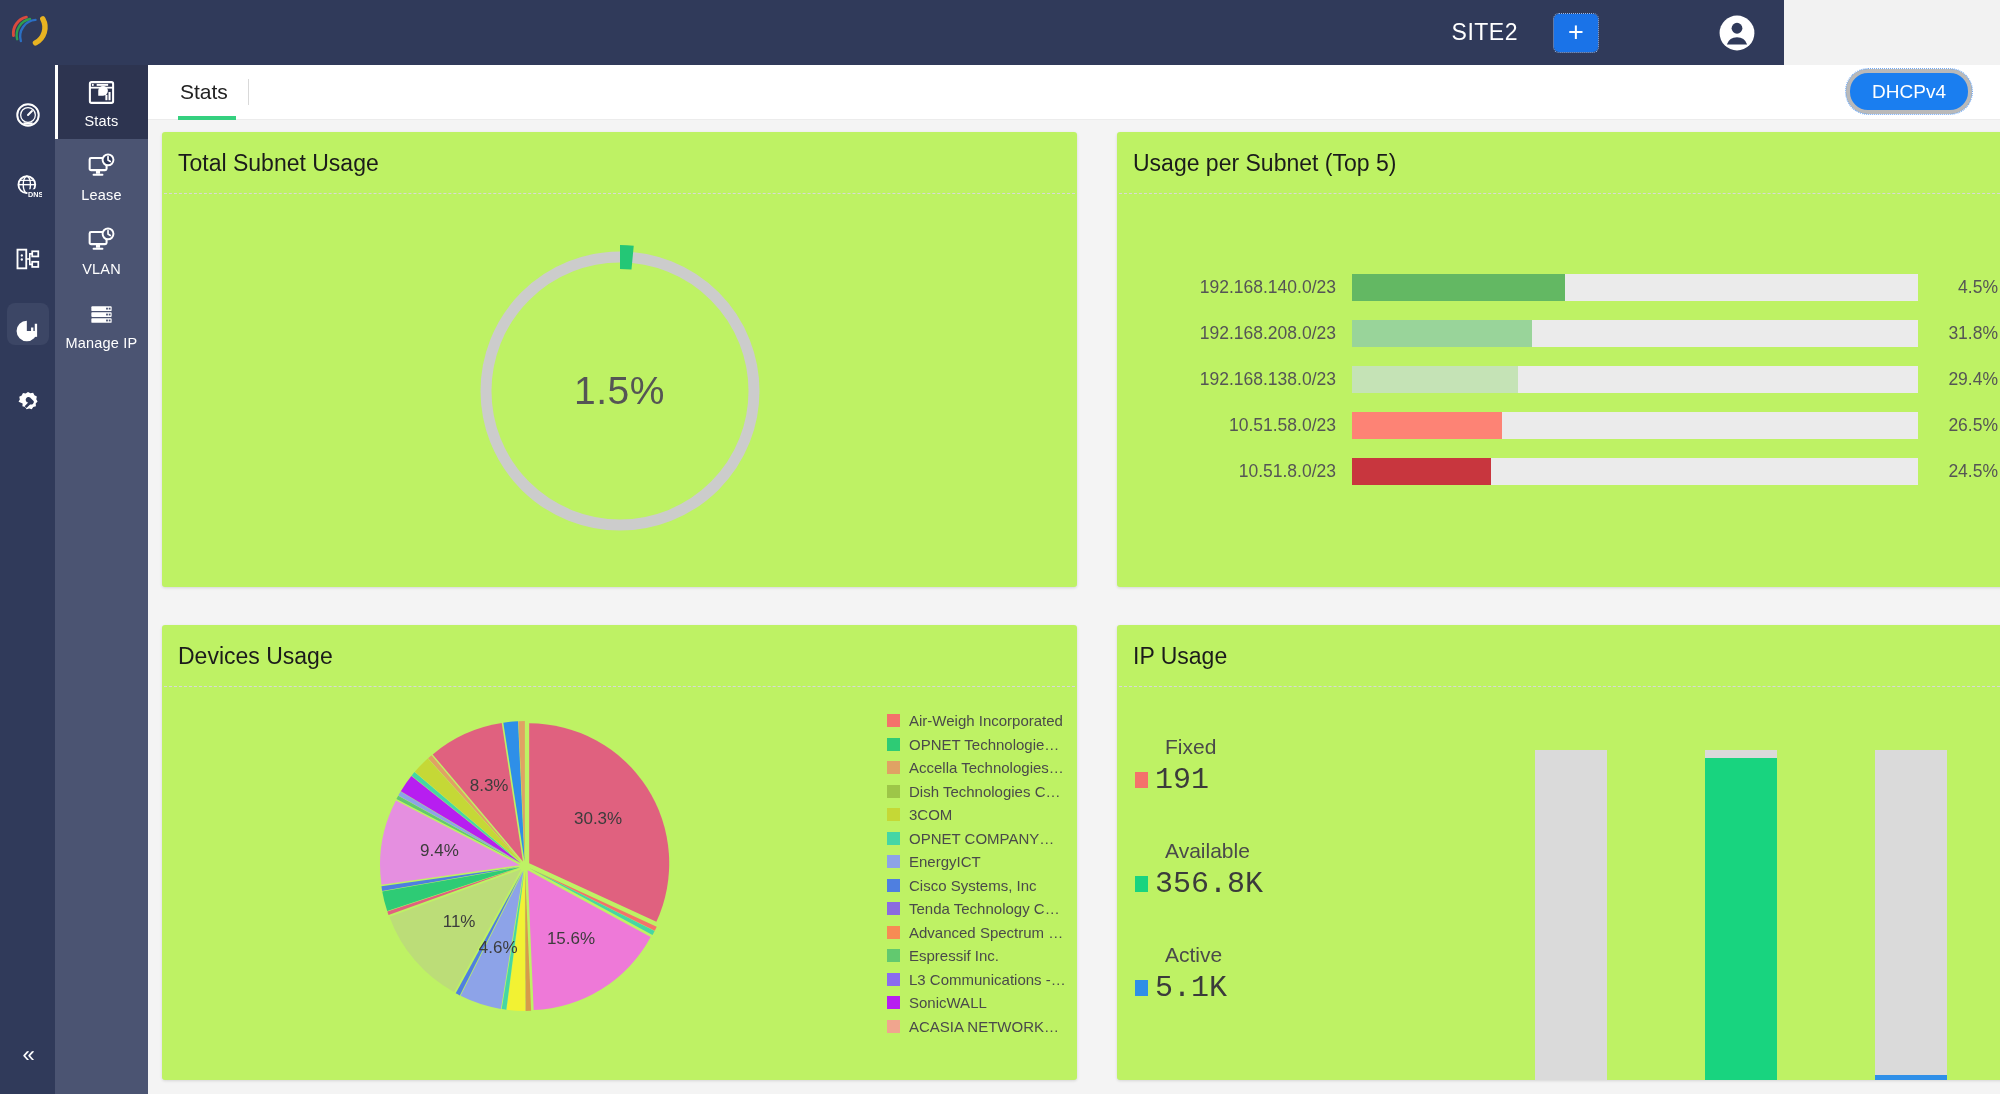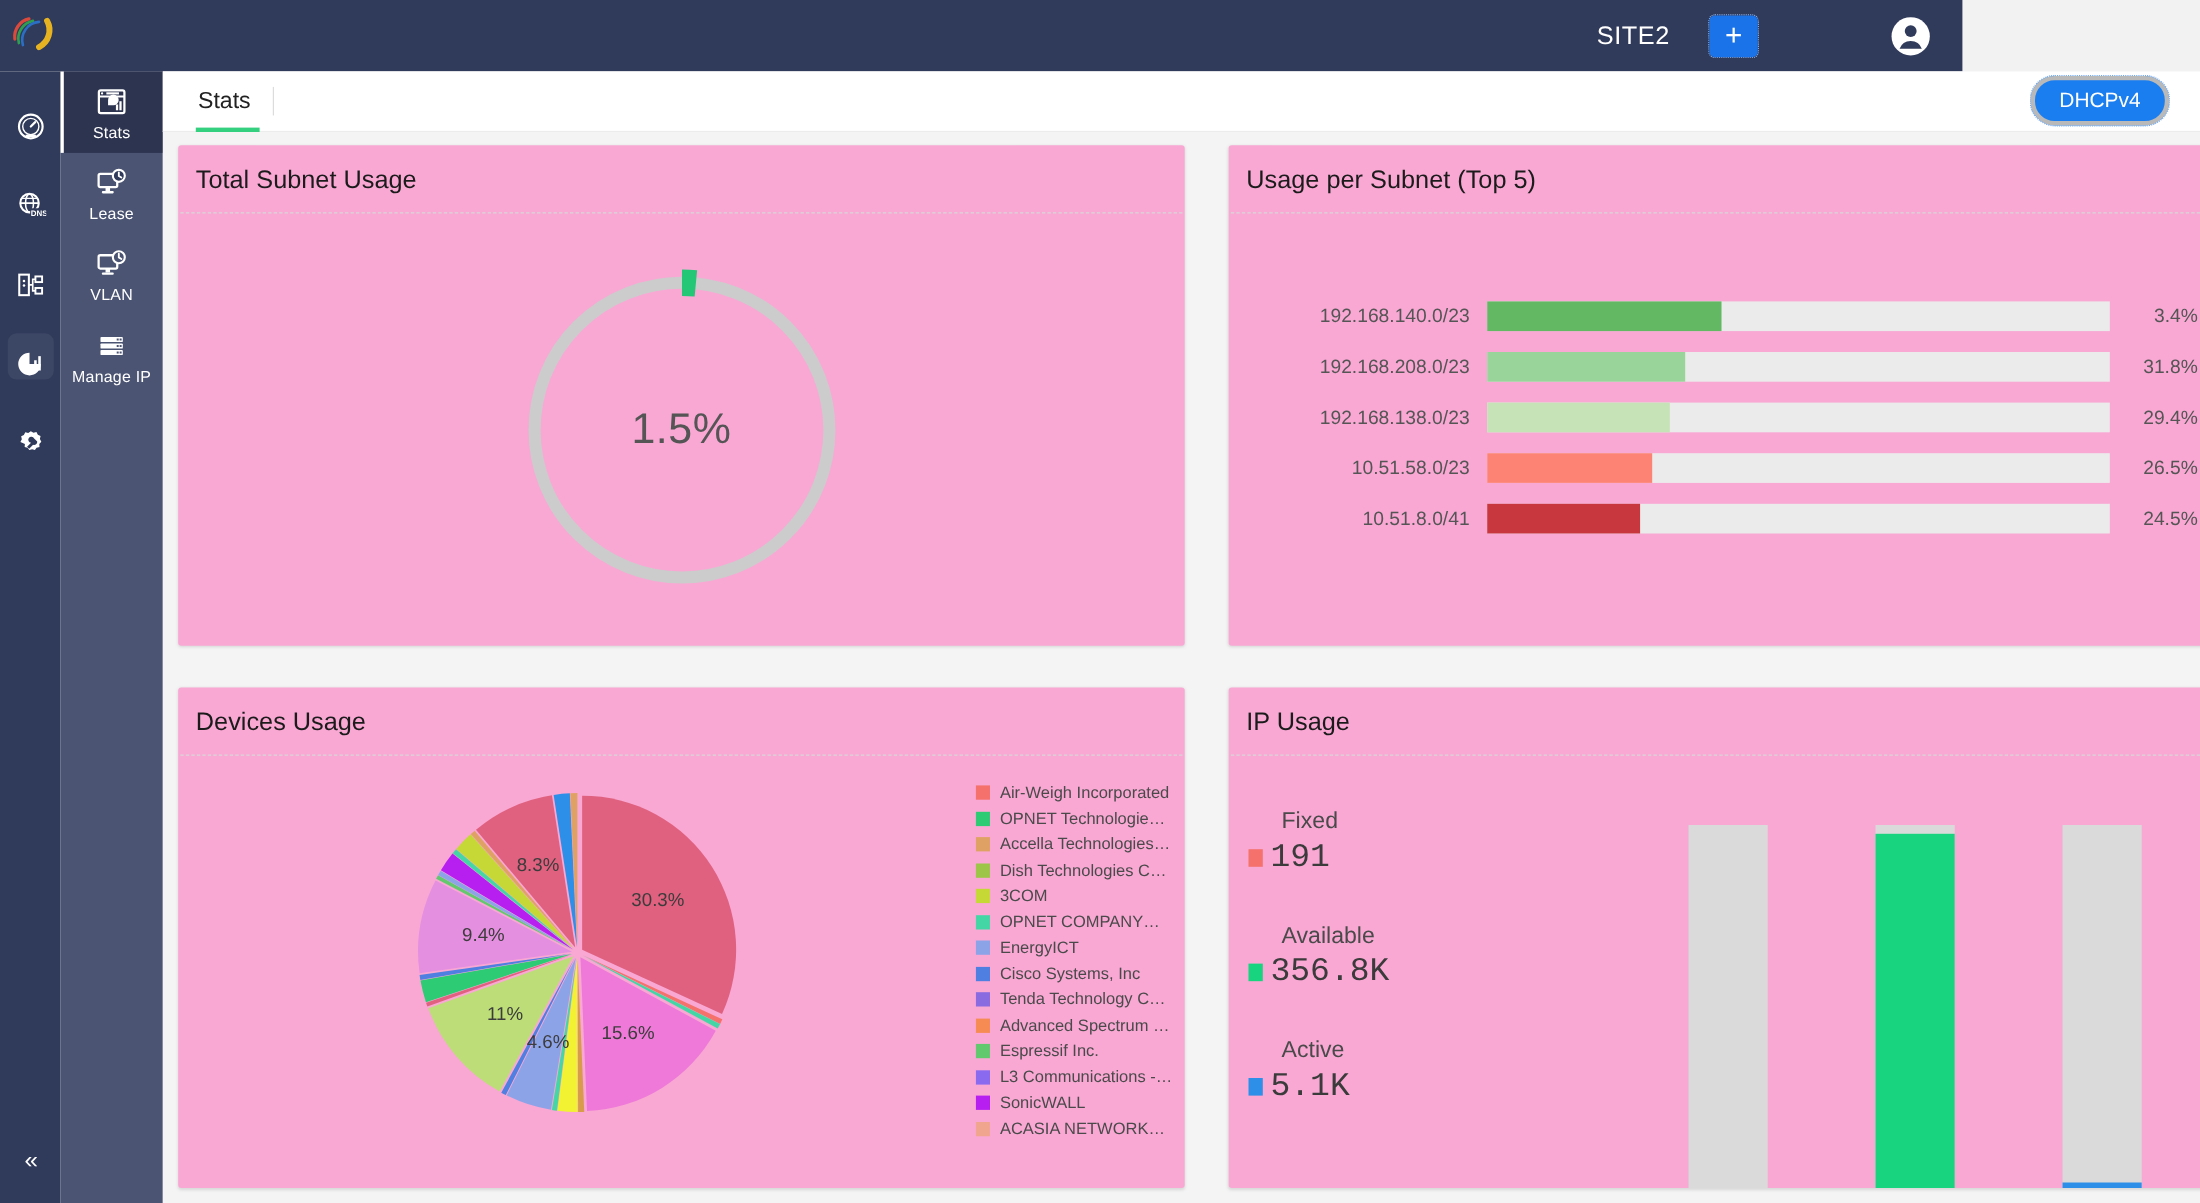--- a/index.html
+++ b/index.html
@@ -112,21 +112,21 @@
 
   
   #cards {
     padding: 12px 14px 0 14px;
     display: grid;
     grid-template-columns: 915px 915px;
     grid-template-rows: 455px 455px;
     column-gap: 40px; row-gap: 38px;
   }
   .card {
-    background: #f9a8d4; border-radius: 3px;
+    background: #bef264; border-radius: 3px;
     box-shadow: 0 1px 3px rgba(0,0,0,.12);
     display: flex; flex-direction: column; overflow: hidden;
   }
   .card-title {
     font-size: 23px; color: #1b1b1b; padding: 18px 0 16px 14px;
     border-bottom: 1px dashed #d8d8d8;
     margin: 0 2px;
   }
   .card-body { flex: 1; position: relative; }
 
@@ -346,21 +346,21 @@
 
     <div class="card">
       <div class="card-title">Usage per Subnet (Top 5)</div>
       <div class="card-body">
         <div class="hbars" id="hbars">
             <div class="hbar-row">
               <div class="hbar-label">192.168.140.0/23</div>
               <div class="hbar-track">
                 <div class="hbar-fill" style="width: 37.6%; background: rgb(99, 184, 99);"></div>
               </div>
-              <div class="hbar-val">3.4%</div>
+              <div class="hbar-val">4.5%</div>
             </div>
             <div class="hbar-row">
               <div class="hbar-label">192.168.208.0/23</div>
               <div class="hbar-track">
                 <div class="hbar-fill" style="width: 31.8%; background: rgb(153, 212, 154);"></div>
               </div>
               <div class="hbar-val">31.8%</div>
             </div>
             <div class="hbar-row">
               <div class="hbar-label">192.168.138.0/23</div>
@@ -370,21 +370,21 @@
               <div class="hbar-val">29.4%</div>
             </div>
             <div class="hbar-row">
               <div class="hbar-label">10.51.58.0/23</div>
               <div class="hbar-track">
                 <div class="hbar-fill" style="width: 26.5%; background: rgb(253, 131, 117);"></div>
               </div>
               <div class="hbar-val">26.5%</div>
             </div>
             <div class="hbar-row">
-              <div class="hbar-label">10.51.8.0/41</div>
+              <div class="hbar-label">10.51.8.0/23</div>
               <div class="hbar-track">
                 <div class="hbar-fill" style="width: 24.5%; background: rgb(200, 54, 62);"></div>
               </div>
               <div class="hbar-val">24.5%</div>
             </div>
           </div>
       </div>
     </div>
 
     <div class="card">

